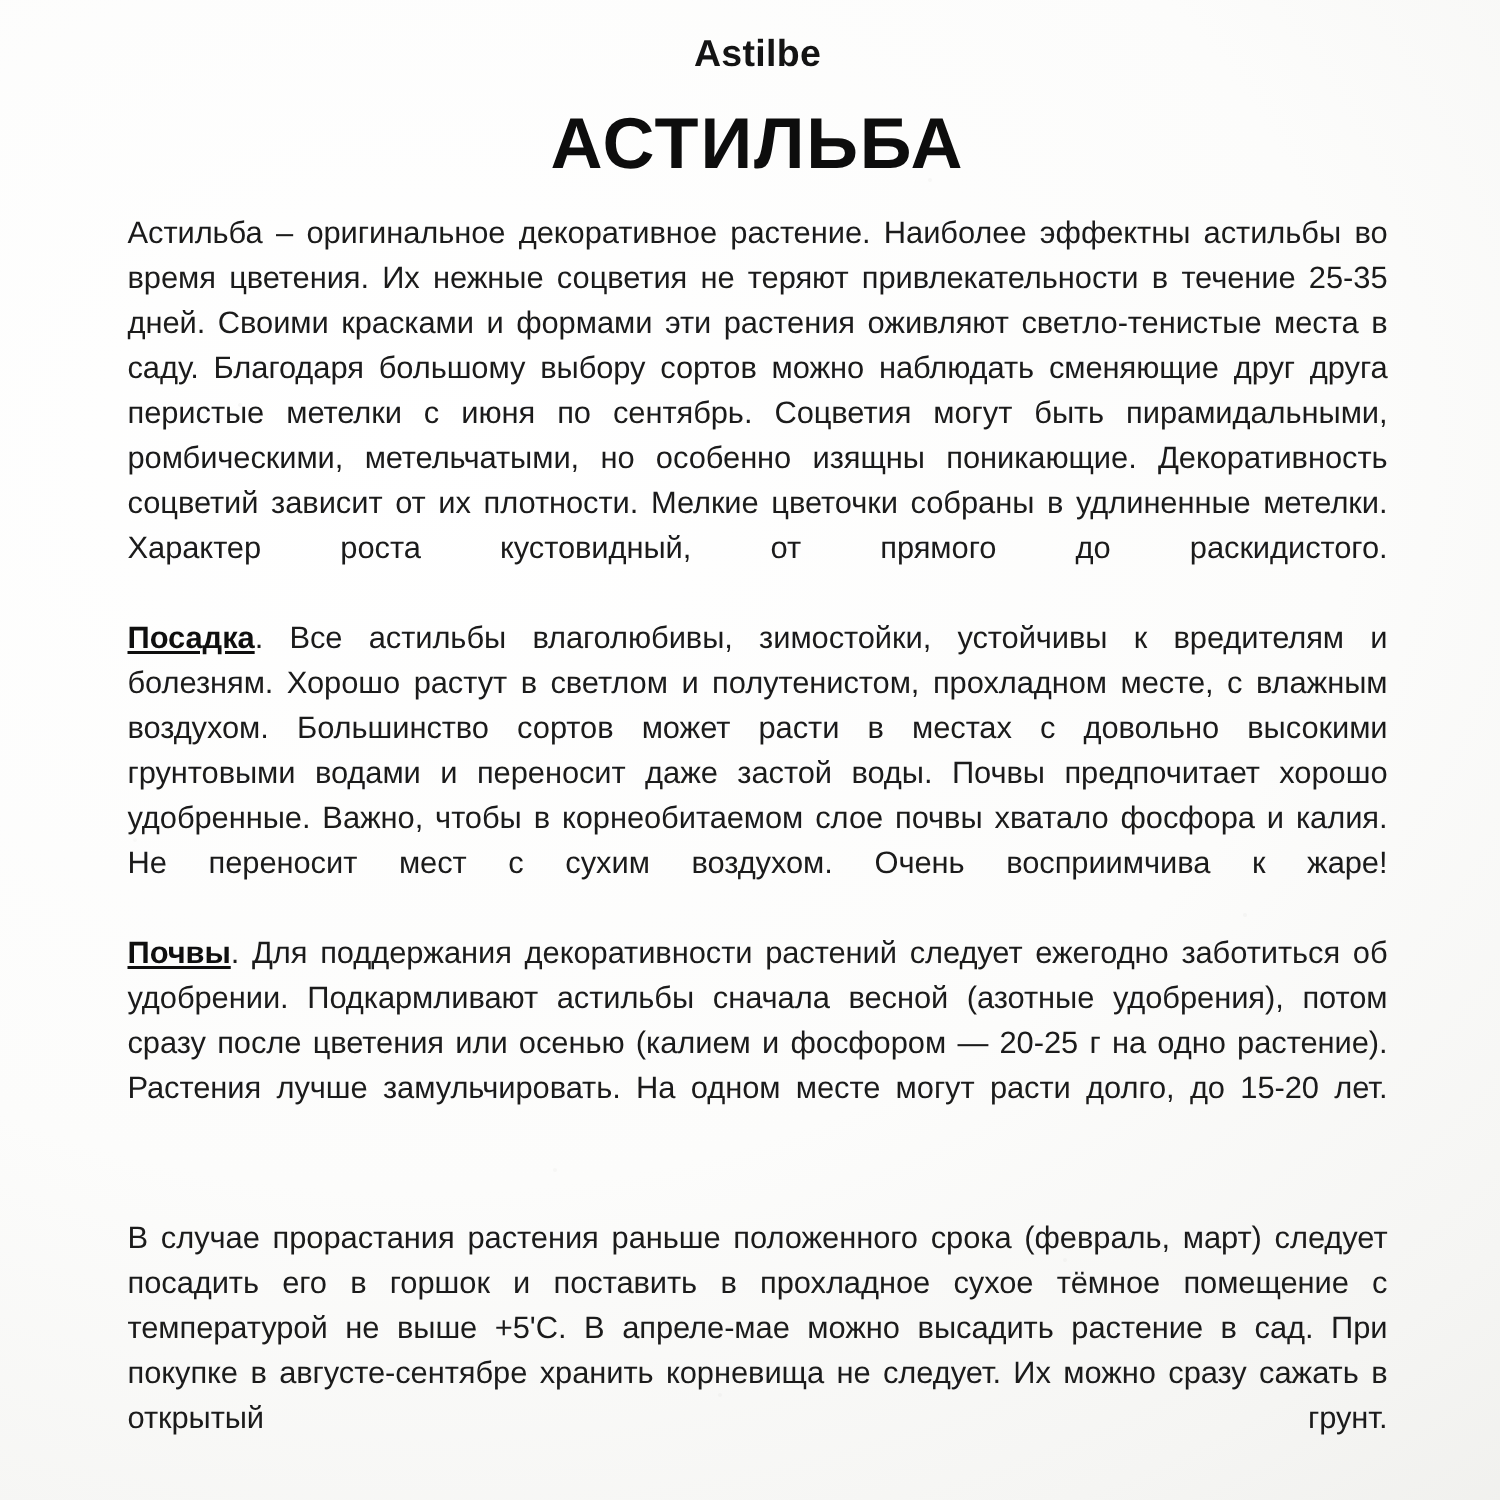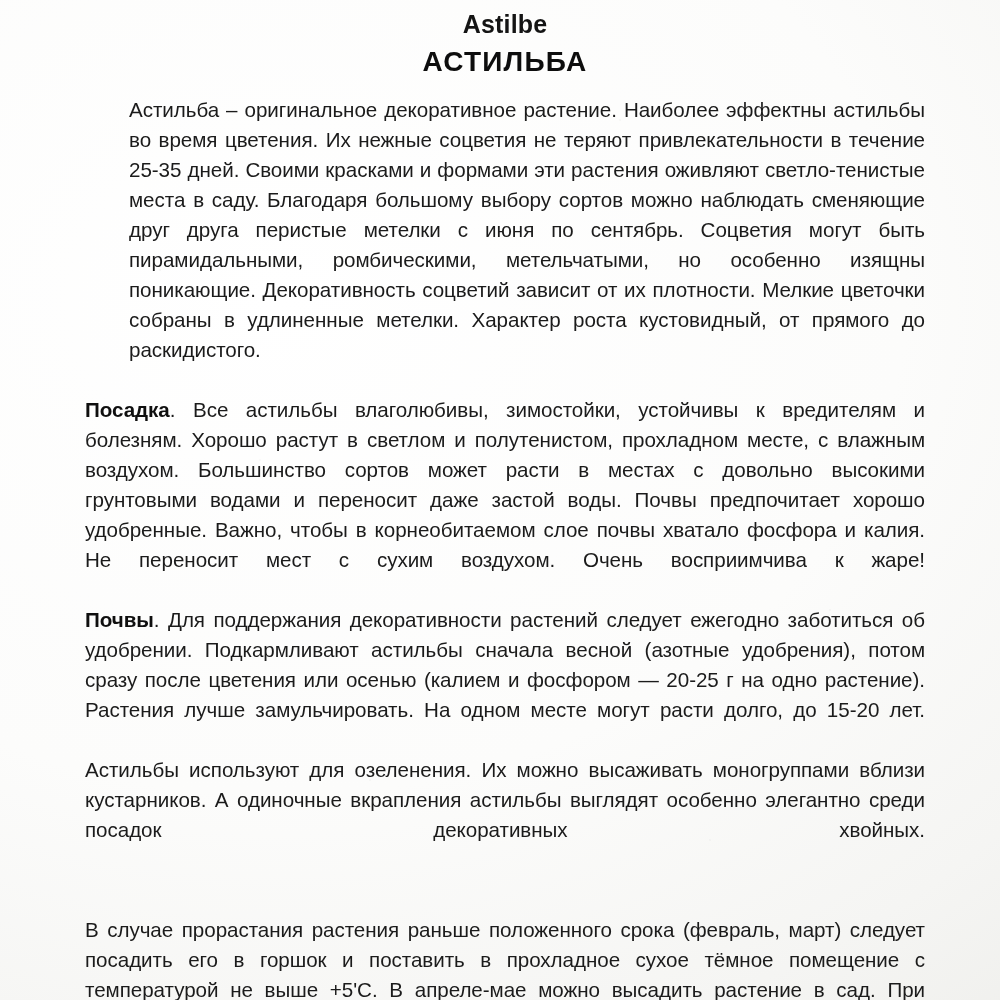--- a/index.html
+++ b/index.html
@@ -48,35 +48,35 @@
   }
 
   #content {
     position: relative;
     z-index: 2;
     padding: 0 75px 0 85px;
   }
 
   
   .title-latin {
-    margin: 4px;
+    margin: 16px;
     padding-top: 6px;
     text-align: center;
     font-size: 25px;
     font-weight: bold;
     letter-spacing: .2px;
     line-height: 1.18;
     color: #141414;
   }
 
   .title-cyrillic {
     margin: 0;
     padding-top: 2px;
     text-align: center;
-    font-size: 28px;
+    font-size: 48px;
     font-weight: bold;
     letter-spacing: 1.2px;
     line-height: 1.12;
     color: #0d0d0d;
   }
 
   
   .body-block {
     text-align: justify;
     text-justify: inter-word;
@@ -96,25 +96,25 @@
   
   .para::after {
     content: "";
     display: inline-block;
     width: 100%;
   }
 
   .lead-in {
     font-weight: bold;
     color: #0f0f0f;
+    text-decoration: underline;
   }
 
   #intro-para {
     padding-top: 18px;
-    margin-left: 44px;
   }
 
   .gap-block {
     height: 40px;
   }
 </style>
 </head>
 <body>
 
 <div id="page">
@@ -128,21 +128,20 @@
 
     <div class="body-block">
 
       <p class="para" id="intro-para">Астильба – оригинальное декоративное растение. Наиболее эффектны астильбы во время цветения. Их нежные соцветия не теряют привлекательности в течение 25-35 дней. Своими красками и формами эти растения оживляют светло-тенистые места в саду. Благодаря большому выбору сортов можно наблюдать сменяющие друг друга перистые метелки с июня по сентябрь. Соцветия могут быть пирамидальными, ромбическими, метельчатыми, но особенно изящны поникающие. Декоративность соцветий зависит от их плотности. Мелкие цветочки собраны в удлиненные метелки. Характер роста кустовидный, от прямого до раскидистого.</p>
 
       <p class="para"><span class="lead-in">Посадка</span><span>. Все астильбы влаголюбивы, зимостойки, устойчивы к вредителям и болезням. Хорошо растут в светлом и полутенистом, прохладном месте, с влажным воздухом. Большинство сортов может расти в местах с довольно высокими грунтовыми водами и переносит даже застой воды. Почвы предпочитает хорошо удобренные. Важно, чтобы в корнеобитаемом слое почвы хватало фосфора и калия. Не переносит мест с сухим воздухом. Очень восприимчива к жаре!</span></p>
 
       <p class="para"><span class="lead-in">Почвы</span><span>. Для поддержания декоративности растений следует ежегодно заботиться об удобрении. Подкармливают астильбы сначала весной (азотные удобрения), потом сразу после цветения или осенью (калием и фосфором — 20-25 г на одно растение). Растения лучше замульчировать. На одном месте могут расти долго, до 15-20 лет.</span></p>
 
 
-      <p class="para">Астильбы используют для озеленения. Их можно высаживать моногруппами вблизи кустарников. А одиночные вкрапления астильбы выглядят особенно элегантно среди посадок декоративных хвойных.</p>
 
       <div class="gap-block"></div>
 
       <p class="para">В случае прорастания растения раньше положенного срока (февраль, март) следует посадить его в горшок и поставить в прохладное сухое тёмное помещение с температурой не выше +5'С. В апреле-мае можно высадить растение в сад. При покупке в августе-сентябре хранить корневища не следует. Их можно сразу сажать в открытый грунт.</p>
 
     </div>
   </div>
 </div>
 
 </body></html>

